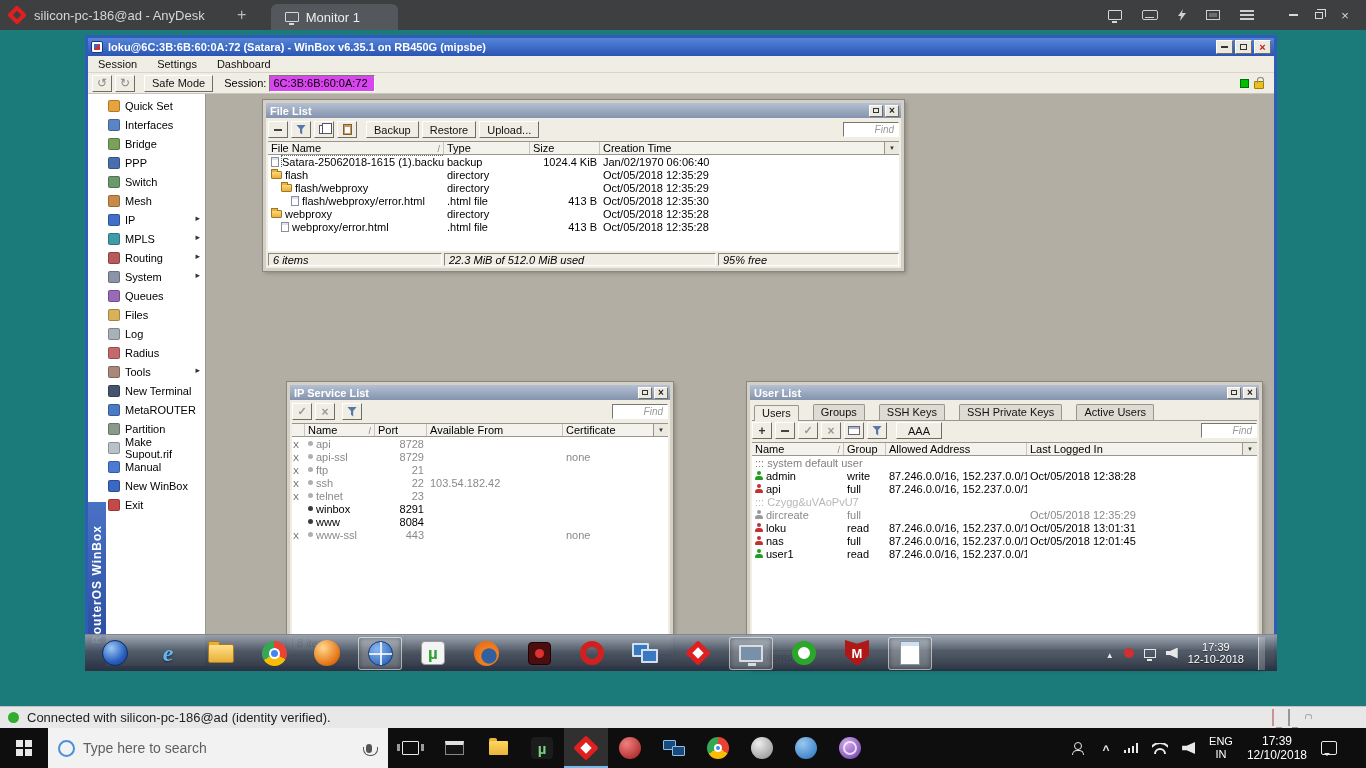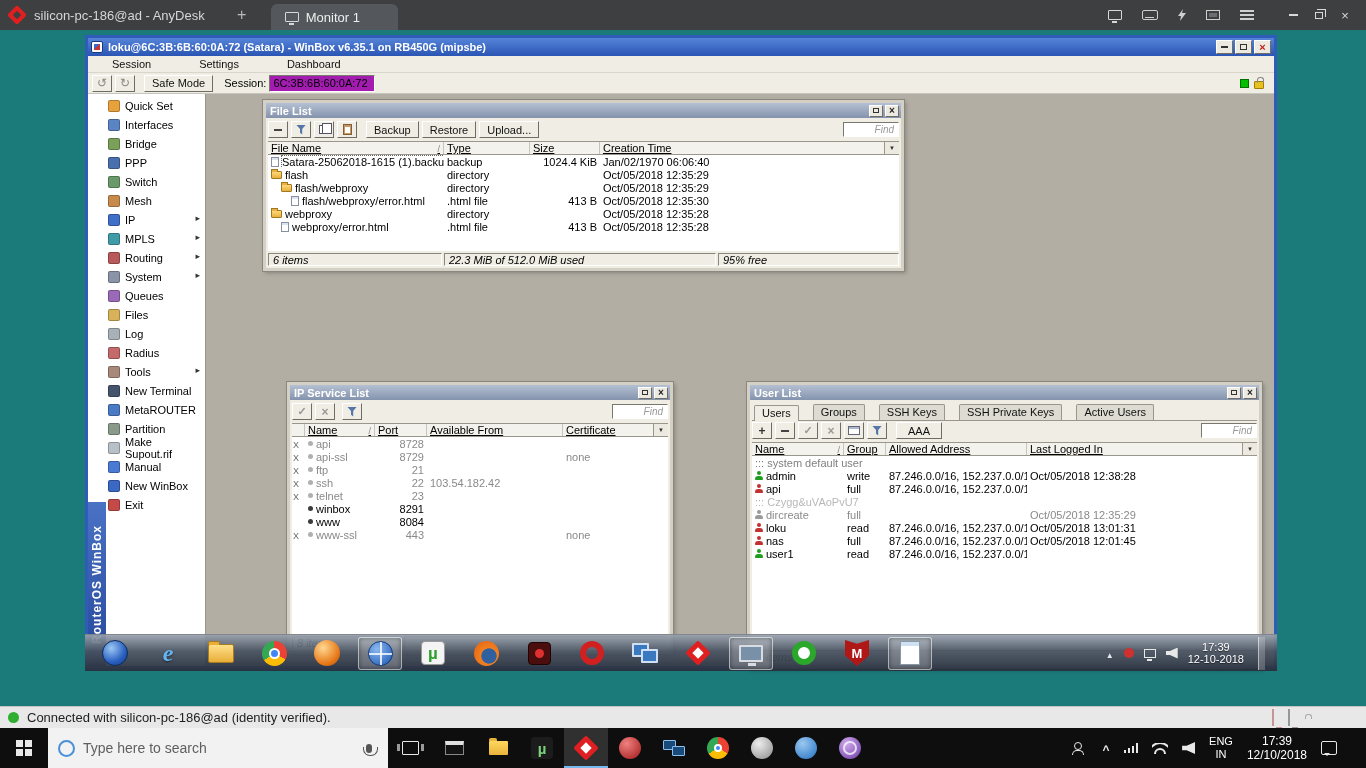--- a/index.html
+++ b/index.html
@@ -34,27 +34,27 @@
   #winbox { position:absolute; left:85px; top:35px; width:1192px; height:634px; border:3px solid #2f5cb8; background:#f0ede4; display:flex; flex-direction:column; z-index:5; }
   .wb-title { height:18px; background:linear-gradient(180deg,#5584d8,#2a55b4); display:flex; align-items:center; padding:0 3px; flex:none; }
   .wb-appicon { width:12px; height:12px; background:#fff; border:1px solid #1a3a80; border-radius:2px; margin-right:5px; flex:none; position:relative; }
   .wb-appicon::after { content:""; position:absolute; inset:2px; background:linear-gradient(135deg,#3a6ac8 50%,#d03030 50%); }
   .wb-title-text { color:#fff; font-size:11px; font-weight:bold; white-space:nowrap; overflow:hidden; flex:1; }
   .wb-btn { width:17px; height:14px; background:#ece9e0; border:1px solid; border-color:#fff #6f6c63 #6f6c63 #fff; margin-left:2px; display:flex; align-items:center; justify-content:center; font-size:9px; color:#222; flex:none; }
   .wb-btn .i-minbar { background:#333; width:7px; }
   .wb-btn .sq { width:7px; height:6px; border:1.5px solid #333; }
   .wb-btn.close { color:#c02020; font-weight:bold; font-size:11px; }
   .wb-menubar { height:17px; background:#f0ede4; display:flex; align-items:center; font-size:11px; color:#111; border-bottom:1px solid #d8d5cc; flex:none; }
-  .wb-menu-item { padding:0 24px; }
+  .wb-menu-item { padding:0 10px; }
   .wb-toolbar { height:21px; background:#f0ede4; display:flex; align-items:center; gap:3px; padding:0 4px; border-bottom:1px solid #c8c5bc; flex:none; font-size:11px; }
   .tbtn { height:17px; background:#f0ede4; border:1px solid; border-color:#fff #6f6c63 #6f6c63 #fff; font-size:11px; font-family:inherit; display:inline-flex; align-items:center; justify-content:center; padding:0 7px; color:#111; }
   .tbtn.ico { width:20px; padding:0; }
   .arrowbtn { color:#888; font-size:12px; width:20px; padding:0; }
   .session-label { margin-left:8px; }
-  .session-box { width:106px; height:17px; border:1px solid; border-color:#7a776e #fff #fff #7a776e; background:#a21caf; padding:1px 3px; font-size:11px; white-space:nowrap; overflow:hidden; }
+  .session-box { width:106px; height:17px; border:1px solid; border-color:#7a776e #fff #fff #7a776e; background:#d946ef; padding:1px 3px; font-size:11px; white-space:nowrap; overflow:hidden; }
   .conn-ind { margin-left:auto; display:flex; align-items:center; gap:5px; padding-right:6px; }
   .green-sq { width:9px; height:9px; background:#00c000; border:1px solid #007000; }
   .i-lock { width:10px; height:8px; background:#e8c020; border:1px solid #a08000; border-radius:1px; position:relative; margin-top:4px; }
   .i-lock::before { content:""; position:absolute; left:1.5px; top:-5px; width:5px; height:5px; border:1.5px solid #8a8a8a; border-bottom:none; border-radius:3px 3px 0 0; }
 
   .wb-main { flex:1; display:flex; min-height:0; }
   .wb-sidebar { width:118px; background:#fff; border-right:1px solid #9a968c; position:relative; padding-top:2px; flex:none; }
   .sb-item { height:19px; display:flex; align-items:center; gap:5px; padding-left:20px; padding-right:3px; font-size:11px; color:#000; position:relative; }
   .si { width:12px; height:12px; border-radius:2px; border:1px solid rgba(0,0,0,.25); flex:none; }
   .sb-item .sub::after { content:"\25B8"; position:absolute; right:5px; top:3px; font-size:9px; color:#333; }
@@ -69,21 +69,21 @@
   .cw-title-text { color:#fff; font-size:11px; font-weight:bold; flex:1; white-space:nowrap; overflow:hidden; }
   .cw-btn { width:14px; height:12px; background:#ece9e0; border:1px solid; border-color:#fff #6f6c63 #6f6c63 #fff; margin-left:2px; display:flex; align-items:center; justify-content:center; font-size:8px; color:#222; flex:none; }
   .cw-btn .sq { width:6px; height:5px; border:1.2px solid #333; }
   .cw-btn.close { font-size:10px; font-weight:bold; }
   .cw-body { flex:1; display:flex; flex-direction:column; min-height:0; padding:2px; }
   .wtoolbar { display:flex; align-items:center; gap:3px; padding:1px 0 3px 0; flex:none; }
   .find { width:56px; height:15px; border:1px solid; border-color:#7a776e #fff #fff #7a776e; background:#fff; font-family:inherit; font-size:10px; text-align:right; padding:0 4px; color:#333; margin-left:auto; }
   .find::placeholder { color:#999; font-style:italic; }
 
   .ghead { display:flex; height:14px; background:#f4f2ec; border-top:1px solid #9a968c; border-bottom:1px solid #9a968c; font-size:11px; flex:none; }
-  .gh { padding:0 3px; border-right:1px solid #c8c5bc; white-space:nowrap; overflow:hidden; display:flex; align-items:center;text-decoration:underline; }
+  .gh { padding:0 3px; border-right:1px solid #c8c5bc; white-space:nowrap; overflow:hidden; display:flex; align-items:center; }
   .gh .lbl { flex:1; }
   .slash::after { content:"/"; color:#888; font-size:9px; padding-left:2px; }
   .gh-drop { width:15px; background:#ece9e0; border-left:1px solid #9a968c; display:flex; align-items:center; justify-content:center; flex:none; }
   .gh-drop::before { content:"\25BC"; font-size:6px; color:#333; }
   .gbody { flex:1; background:#fff; overflow:hidden; min-height:0; }
   .grow { display:flex; height:13px; font-size:11px; align-items:center; white-space:nowrap; }
   .gc { padding:0 3px; overflow:hidden; display:flex; align-items:center; gap:3px; height:13px; }
   .right { justify-content:flex-end; text-align:right; }
   .wstatus { display:flex; height:15px; font-size:11px; gap:2px; padding-top:2px; flex:none; }
   .sb-cell { border:1px solid; border-color:#8a877e #fff #fff #8a877e; padding:0 4px; white-space:nowrap; overflow:hidden; line-height:12px;font-style:italic; }

